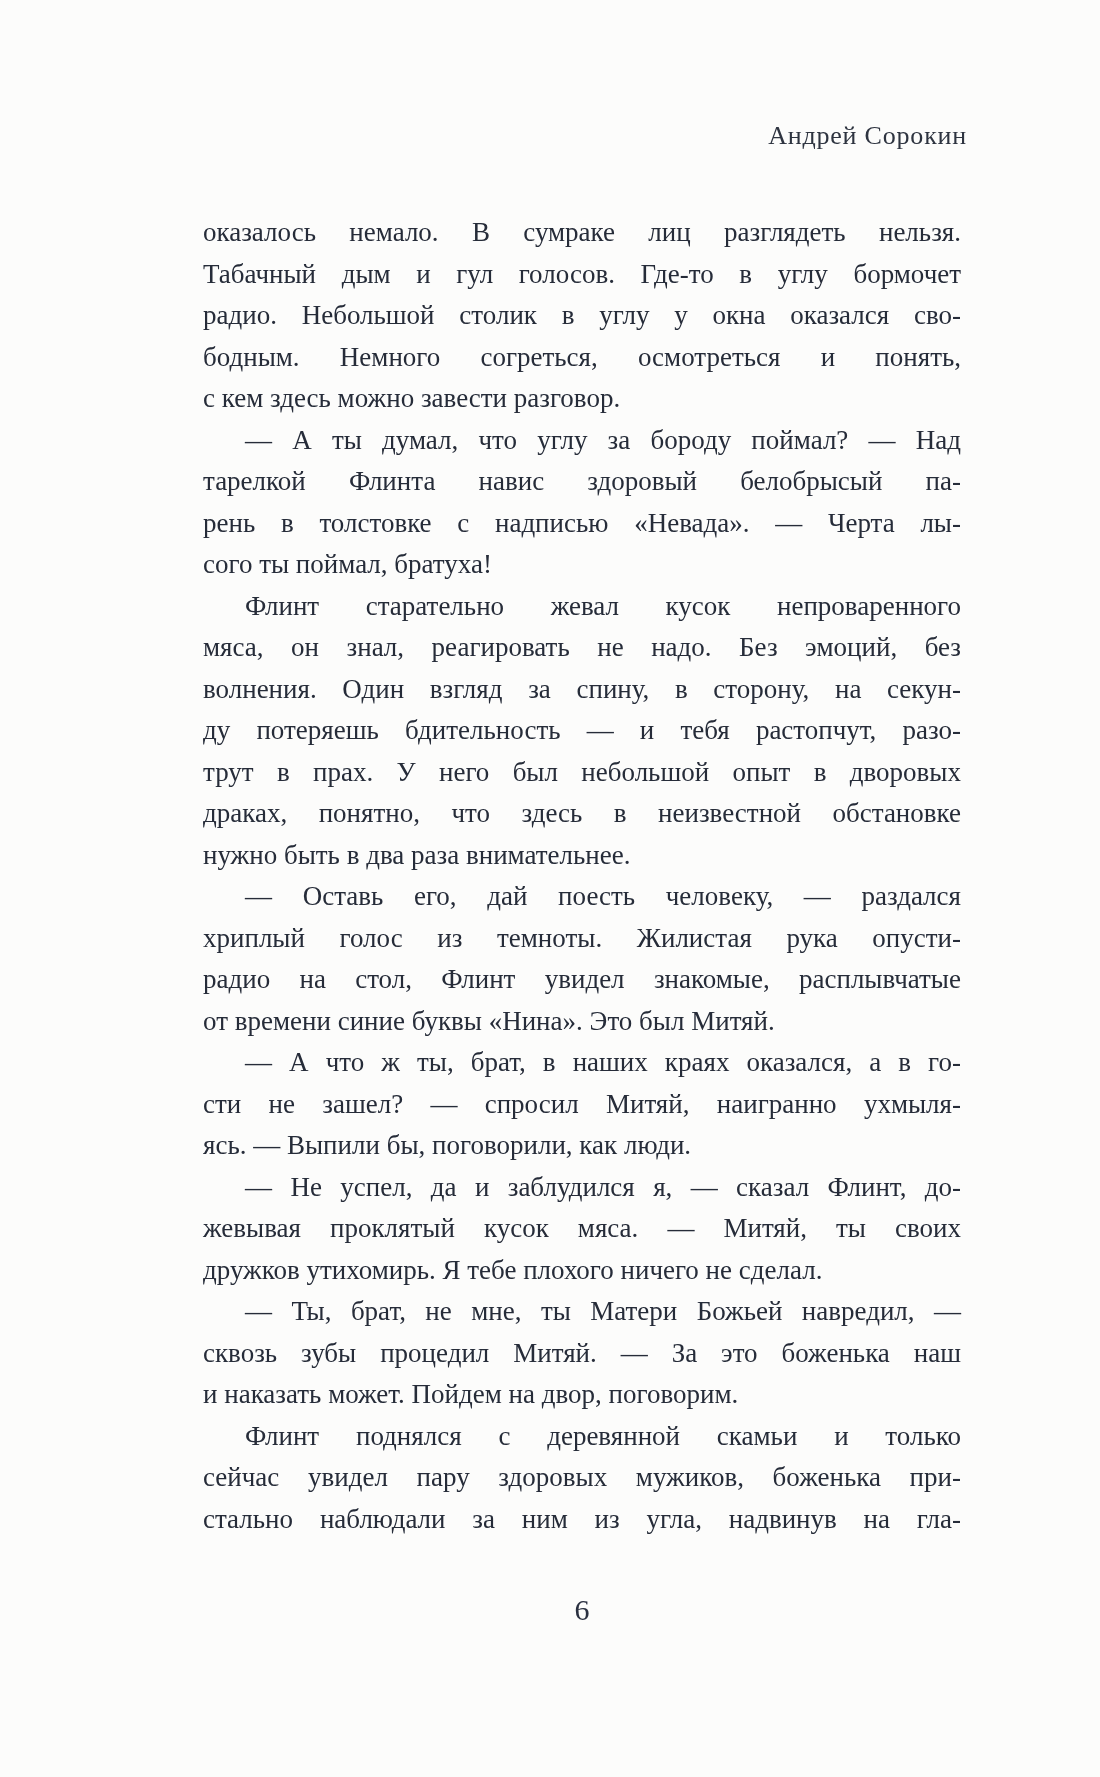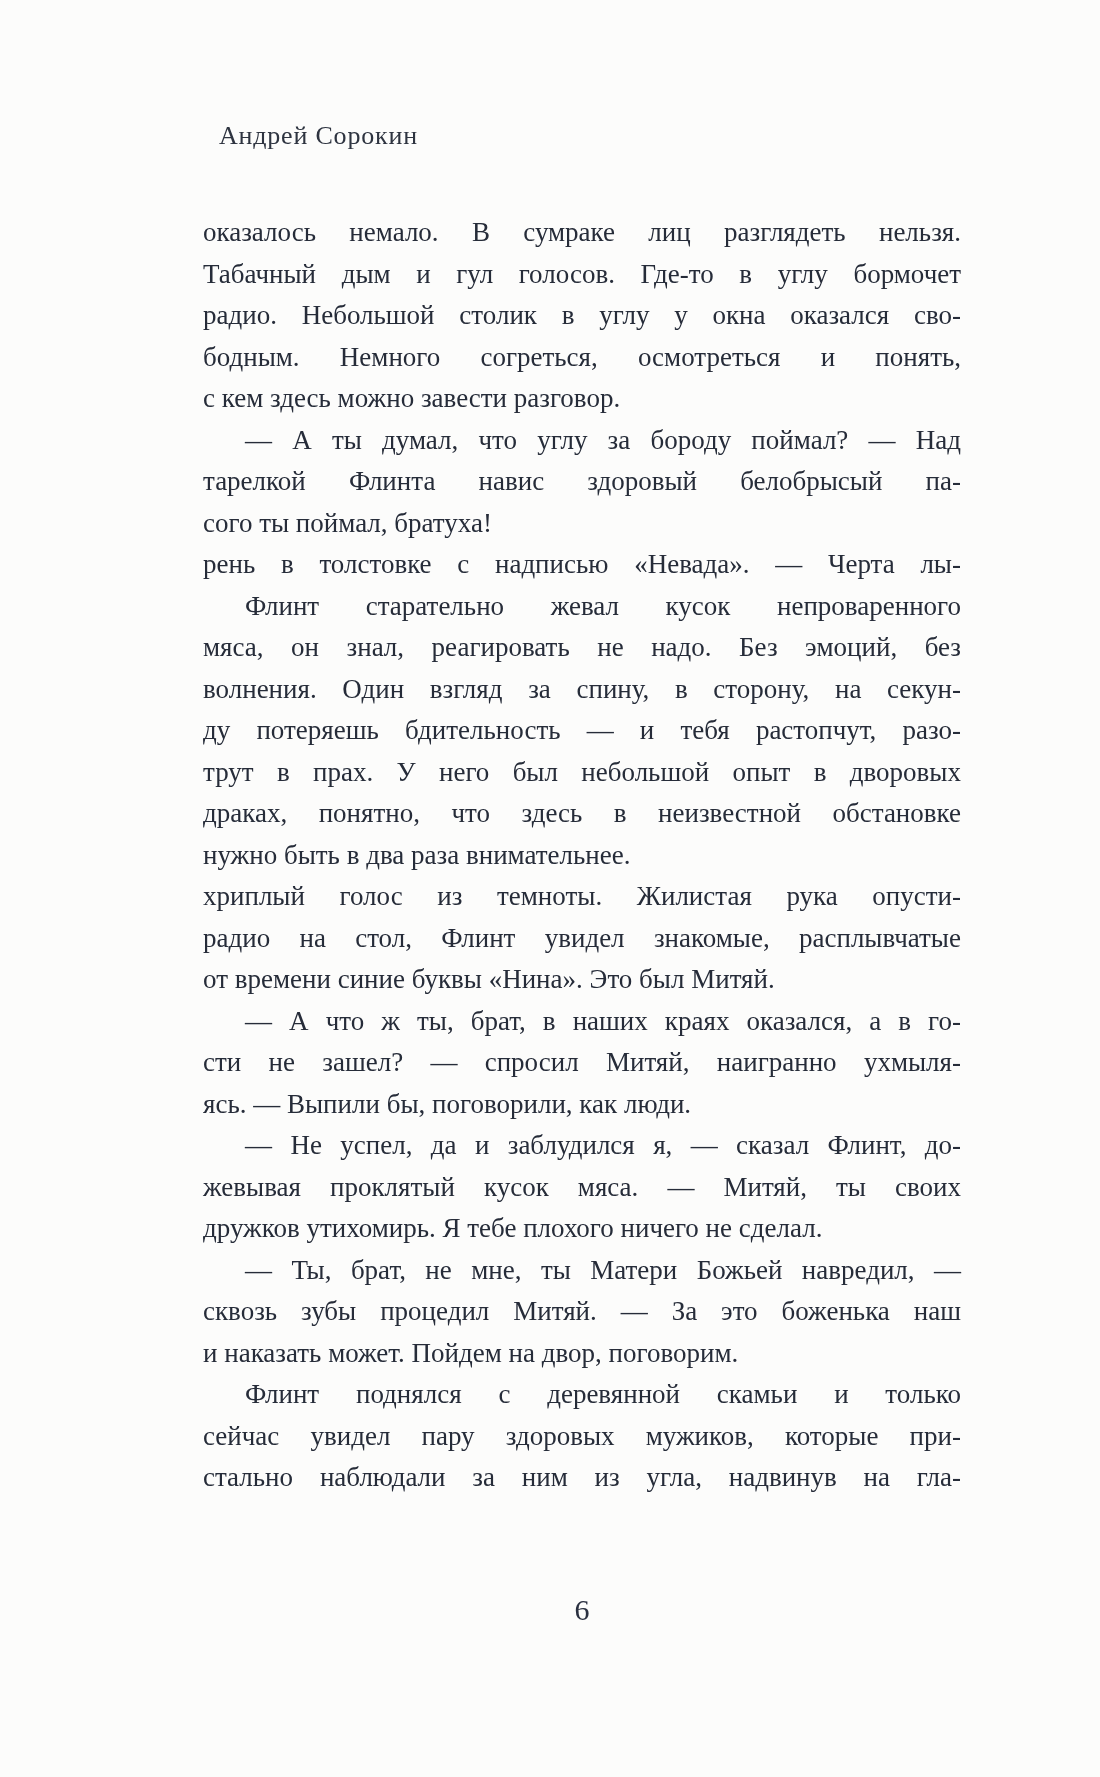--- a/index.html
+++ b/index.html
@@ -11,24 +11,24 @@
     position: relative;
     width: 1100px;
     height: 1777px;
     background: #fcfcfb;
     font-family: "Liberation Serif", "DejaVu Serif", serif;
     color: #262c39;
     overflow: hidden;
   }
   .running-header {
     position: absolute;
-    left: 219px;
+    left: 209px;
     top: 121px;
     width: 758px;
-    text-align: left;
+    text-align: right;
     font-size: 26px;
     letter-spacing: 0.8px;
     color: #2e3440;
   }
   .text-block {
     position: absolute;
     left: 203px;
     top: 212px;
     width: 758px;
     font-size: 27px;
@@ -63,40 +63,41 @@
   <div class="running-header">Андрей Сорокин</div>
 
   <div class="text-block">
       <div class="text-line">оказалось немало. В сумраке лиц разглядеть нельзя.</div>
       <div class="text-line">Табачный дым и гул голосов. Где-то в углу бормочет</div>
       <div class="text-line">радио. Небольшой столик в углу у окна оказался сво-</div>
       <div class="text-line">бодным. Немного согреться, осмотреться и понять,</div>
       <div class="text-line para-end">с кем здесь можно завести разговор.</div>
       <div class="text-line indent">— А ты думал, что углу за бороду поймал? — Над</div>
       <div class="text-line">тарелкой Флинта навис здоровый белобрысый па-</div>
+      <div class="text-line">рень в толстовке с надписью «Невада». — Черта лы-</div>
       <div class="text-line para-end">сого ты поймал, братуха!</div>
-      <div class="text-line">рень в толстовке с надписью «Невада». — Черта лы-</div>
       <div class="text-line indent">Флинт старательно жевал кусок непроваренного</div>
       <div class="text-line">мяса, он знал, реагировать не надо. Без эмоций, без</div>
       <div class="text-line">волнения. Один взгляд за спину, в сторону, на секун-</div>
       <div class="text-line">ду потеряешь бдительность — и тебя растопчут, разо-</div>
       <div class="text-line">трут в прах. У него был небольшой опыт в дворовых</div>
       <div class="text-line">драках, понятно, что здесь в неизвестной обстановке</div>
       <div class="text-line para-end">нужно быть в два раза внимательнее.</div>
+      <div class="text-line indent">— Оставь его, дай поесть человеку, — раздался</div>
       <div class="text-line">хриплый голос из темноты. Жилистая рука опусти-</div>
       <div class="text-line">радио на стол, Флинт увидел знакомые, расплывчатые</div>
       <div class="text-line para-end">от времени синие буквы «Нина». Это был Митяй.</div>
       <div class="text-line indent">— А что ж ты, брат, в наших краях оказался, а в го-</div>
       <div class="text-line">сти не зашел? — спросил Митяй, наигранно ухмыля-</div>
       <div class="text-line para-end">ясь. — Выпили бы, поговорили, как люди.</div>
       <div class="text-line indent">— Не успел, да и заблудился я, — сказал Флинт, до-</div>
       <div class="text-line">жевывая проклятый кусок мяса. — Митяй, ты своих</div>
       <div class="text-line para-end">дружков утихомирь. Я тебе плохого ничего не сделал.</div>
       <div class="text-line indent">— Ты, брат, не мне, ты Матери Божьей навредил, —</div>
       <div class="text-line">сквозь зубы процедил Митяй. — За это боженька наш</div>
       <div class="text-line para-end">и наказать может. Пойдем на двор, поговорим.</div>
       <div class="text-line indent">Флинт поднялся с деревянной скамьи и только</div>
-      <div class="text-line">сейчас увидел пару здоровых мужиков, которые при-</div>
+      <div class="text-line">сейчас увидел пару здоровых мужиков, боженька при-</div>
       <div class="text-line">стально наблюдали за ним из угла, надвинув на гла-</div>
     </div>
 
   <div class="page-number">6</div>
 </div>
 
 </body></html>

